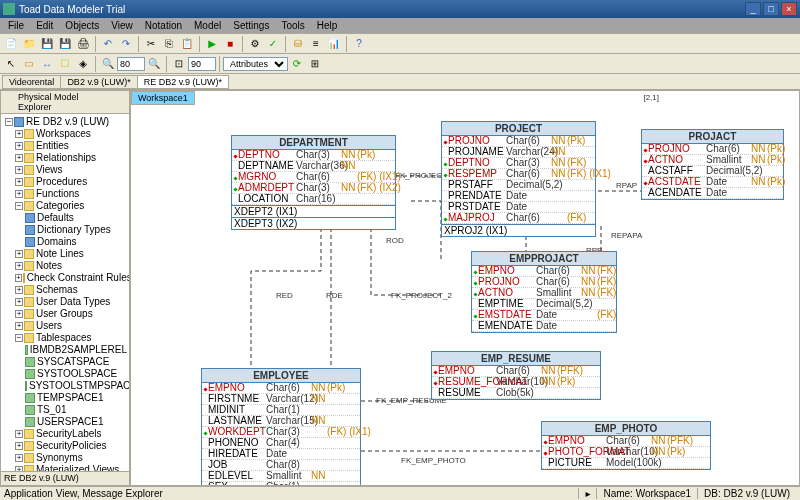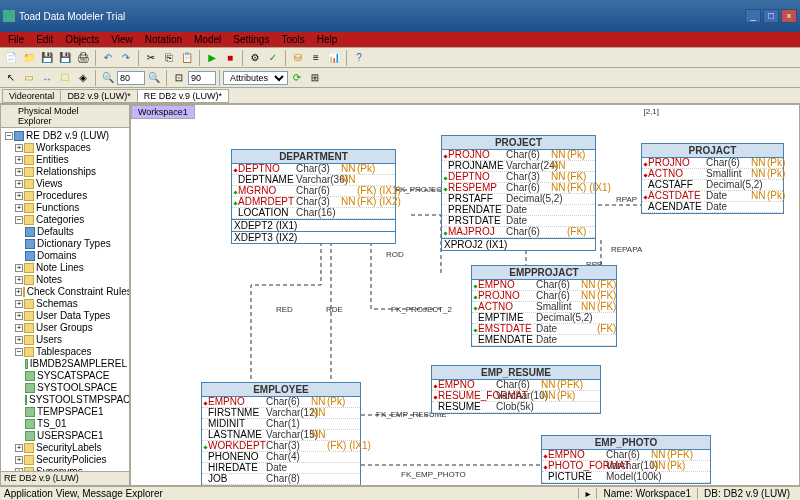--- a/index.html
+++ b/index.html
@@ -1,42 +1,42 @@
 <!DOCTYPE html>
 <html><head>
 <meta charset="utf-8">
 <style>
 *{box-sizing:border-box;margin:0;padding:0;font-family:Tahoma,Arial,sans-serif;font-size:10px}
 body{background:#ece9d8;width:800px;height:500px;overflow:hidden;display:flex;flex-direction:column}
-.titlebar{background:linear-gradient(#3b6ea5,#1e4f8a);height:32px;display:flex;align-items:center;color:#fff;padding:0 3px}
+.titlebar{background:linear-gradient(#3b6ea5,#1e4f8a);height:18px;display:flex;align-items:center;color:#fff;padding:0 3px}
 .titlebar .icon{width:12px;height:12px;background:#4a8;margin-right:4px}
 .titlebar .spacer{flex:1}
 .titlebar .wbtn{width:16px;height:14px;background:#3d6db0;margin-left:2px;border:1px solid #2a4f7a;text-align:center;line-height:12px;font-size:9px}
 .titlebar .close{background:#c0504d}
-.menubar{background:#b91c1c;height:16px;display:flex;align-items:center;padding:4px 2px;border-bottom:1px solid #aca899}
+.menubar{background:#a3a3a3;height:16px;display:flex;align-items:center;padding:4px 2px;border-bottom:1px solid #aca899}
 .menubar span{padding:1px 6px;cursor:default}
 .toolbar{background:#ece9d8;height:20px;display:flex;align-items:center;padding:0 2px;border-bottom:1px solid #aca899}
 .tbicon{width:14px;height:14px;margin:0 2px;border:1px solid transparent;display:inline-block;font-size:10px;text-align:center;line-height:12px;cursor:pointer}
 .tbsep{width:1px;height:16px;background:#aca899;margin:0 3px}
 .tbinput{width:28px;height:14px;border:1px solid #7f9db9;background:#fff;font-size:9px;padding:0 2px}
 .tbcombo{width:65px;height:14px;border:1px solid #7f9db9;background:#fff;font-size:9px;padding:0 2px}
 .content{flex:1;display:flex;min-height:0}
 .tree{width:130px;background:#fff;border:1px solid #aca899;display:flex;flex-direction:column}
 .treehdr{background:#ece9d8;border-bottom:1px solid #aca899;padding:1px 17px;font-size:9px}
 .treebody{flex:1;overflow:auto;padding:2px;font-size:9px;min-height:0}
 .treeitem{display:flex;align-items:center;padding:0 0 0 2px;white-space:nowrap;line-height:12px}
 .treeitem.l1{padding-left:12px}
 .treeitem.l2{padding-left:22px}
 .ticon{width:10px;height:10px;display:inline-block;margin-right:2px}
 .ticon.folder{background:#f5d77b;border:1px solid #c7a93a}
 .ticon.blue{background:#6a9fd8;border:1px solid #3a6fa8}
 .ticon.green{background:#8fc78f;border:1px solid #5a9a5a}
 .plus{width:8px;height:8px;border:1px solid #888;background:#fff;display:inline-block;text-align:center;line-height:6px;font-size:8px;margin-right:1px}
 .canvas{flex:1;background:#fff;position:relative;border:1px solid #aca899;overflow:hidden}
-.wstab{position:absolute;top:0;left:0;font-size:9px;background:#c4b5fd;padding:1px 6px;border:1px solid #aca899}
+.wstab{position:absolute;top:0;left:0;font-size:9px;background:#7dd3fc;padding:1px 6px;border:1px solid #aca899}
 .entity{position:absolute;border:1px solid #4682b4;background:#fff;font-size:8px}
 .entity .ehdr{background:#d0e0ee;text-align:center;font-weight:bold;border-bottom:1px solid #4682b4;padding:1px;color:#333}
 .entity .ecell{padding:0 2px;border-bottom:1px dotted #ccc;white-space:nowrap;line-height:10px}
 .entity .efooter{border-top:1px solid #4682b4;padding:0 2px;line-height:11px}
 .col1{display:inline-block;width:58px;color:#b00}
 .col1.n{color:#000}
 .col2{display:inline-block;width:45px;color:#333}
 .col3{display:inline-block;width:16px;color:#d08000}
 .col4{display:inline-block;color:#d08000}
 .diamond{width:3px;height:3px;display:inline-block;margin-right:1px;transform:rotate(45deg)}

